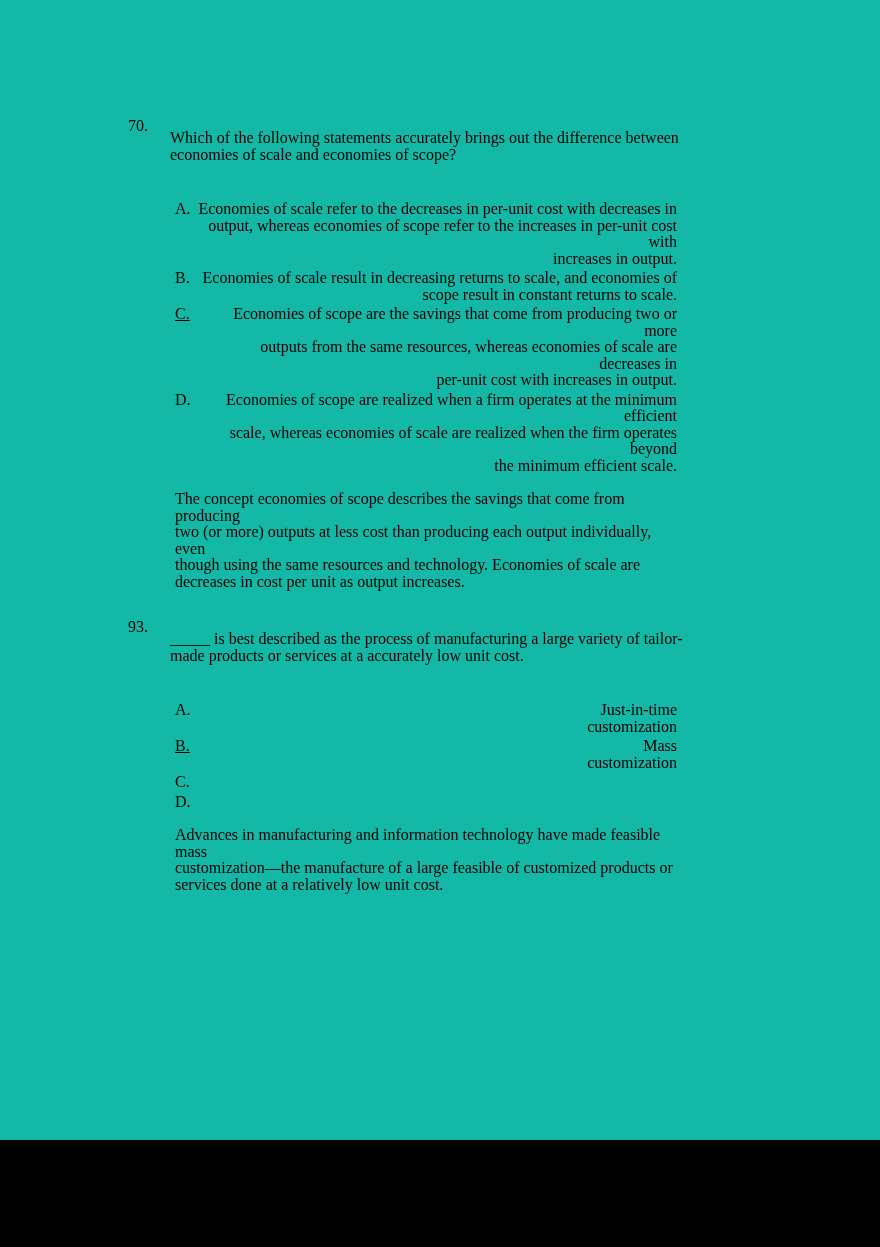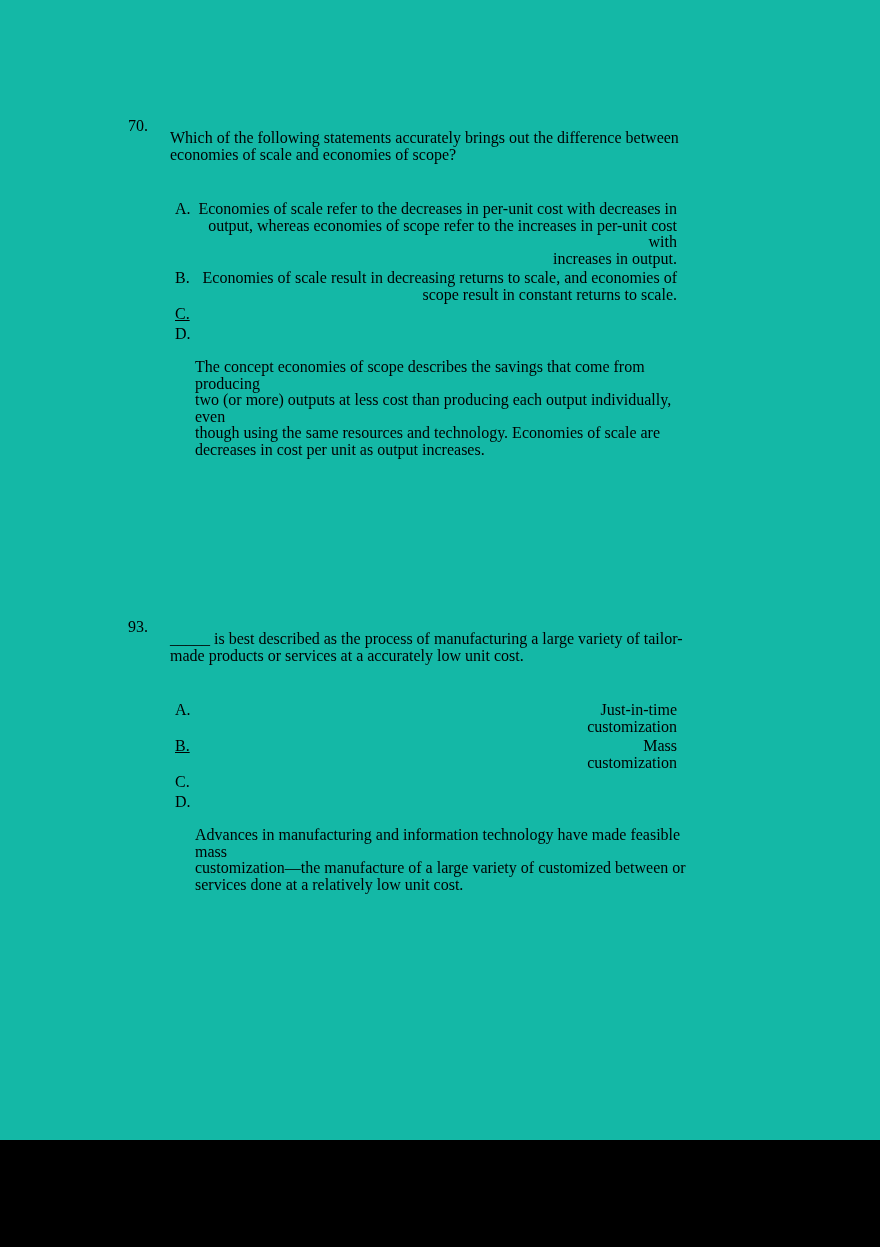--- a/index.html
+++ b/index.html
@@ -18,21 +18,21 @@
   .qblock-70 { top: 118px; }
   .qblock-71 { top: 619px; }
   .q-row { display: flex; }
   .q-num { width: 42px; flex: none; }
   .q-text { white-space: pre-line; width: 520px; margin-top: 12px; }
   .options { margin-left: 47px; margin-top: 38px; }
   .option { display: flex; }
   .option + .option { margin-top: 3px; }
   .opt-letter { width: 22px; flex: none; }
   .opt-text { white-space: pre-line; width: 480px; text-align: right; }
-  .explanation { margin-left: 67px; margin-top: 17px; white-space: pre-line; width: 505px; }
+  .explanation { margin-left: 47px; margin-top: 17px; white-space: pre-line; width: 505px; }
   .underlined { text-decoration: underline; }
   .footer-bar {
     position: absolute;
     left: 0;
     top: 1140px;
     width: 880px;
     height: 107px;
     background: #000000;
   }
 </style>
@@ -54,23 +54,29 @@
 output, whereas economies of scope refer to the increases in per-unit cost with
 increases in output.</div>
       </div>
       <div class="option">
         <span class="opt-letter">B.</span>
         <div class="opt-text">Economies of scale result in decreasing returns to scale, and economies of
 scope result in constant returns to scale.</div>
       </div>
       <div class="option">
         <span class="opt-letter underlined">C.</span>
+        <div class="opt-text">Economies of scope are the savings that come from producing two or more
+outputs from the same resources, whereas economies of scale are decreases in
+per-unit cost with increases in output.</div>
       </div>
       <div class="option">
         <span class="opt-letter">D.</span>
+        <div class="opt-text">Economies of scope are realized when a firm operates at the minimum efficient
+scale, whereas economies of scale are realized when the firm operates beyond
+the minimum efficient scale.</div>
       </div>
     </div>
     <div class="explanation">The concept economies of scope describes the savings that come from producing
 two (or more) outputs at less cost than producing each output individually, even
 though using the same resources and technology. Economies of scale are
 decreases in cost per unit as output increases.</div>
   </div>
 
   <div class="qblock qblock-71">
     <div class="q-row">
@@ -90,18 +96,18 @@
 customization</div>
       </div>
       <div class="option">
         <span class="opt-letter">C.</span>
       </div>
       <div class="option">
         <span class="opt-letter">D.</span>
       </div>
     </div>
     <div class="explanation">Advances in manufacturing and information technology have made feasible mass
-customization—the manufacture of a large variety of customized between or
+customization—the manufacture of a large feasible of customized products or
 services done at a relatively low unit cost.</div>
   </div>
 
   <div class="footer-bar"></div>
 </div>
 
 </body></html>

